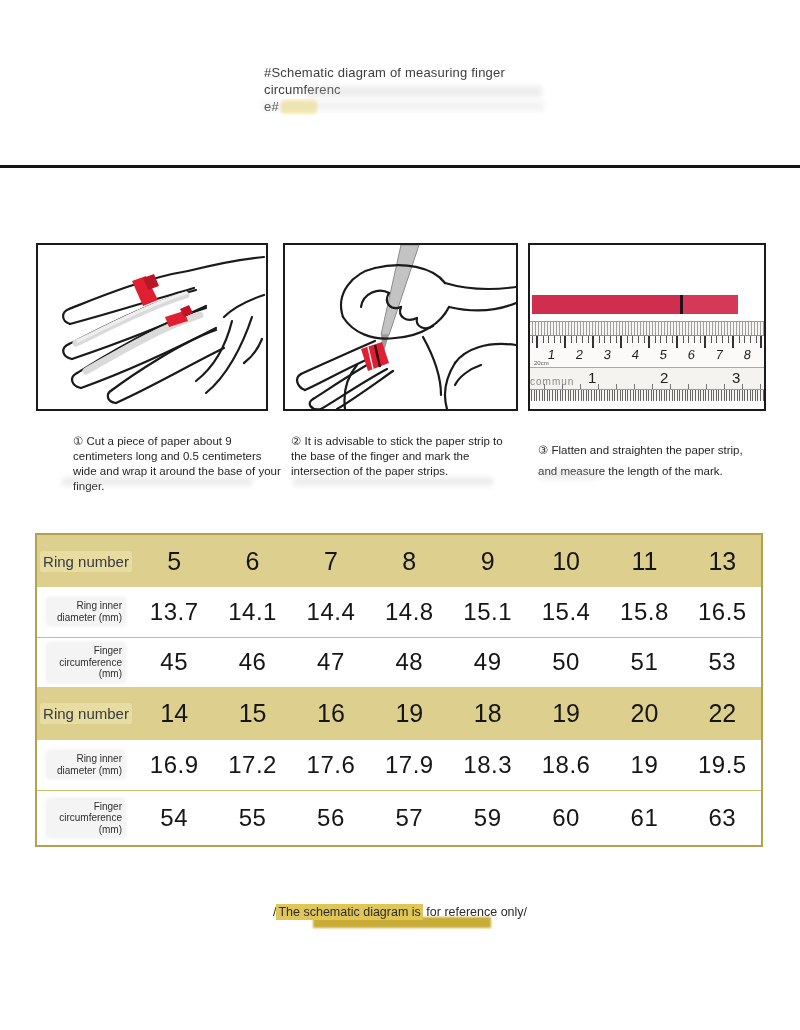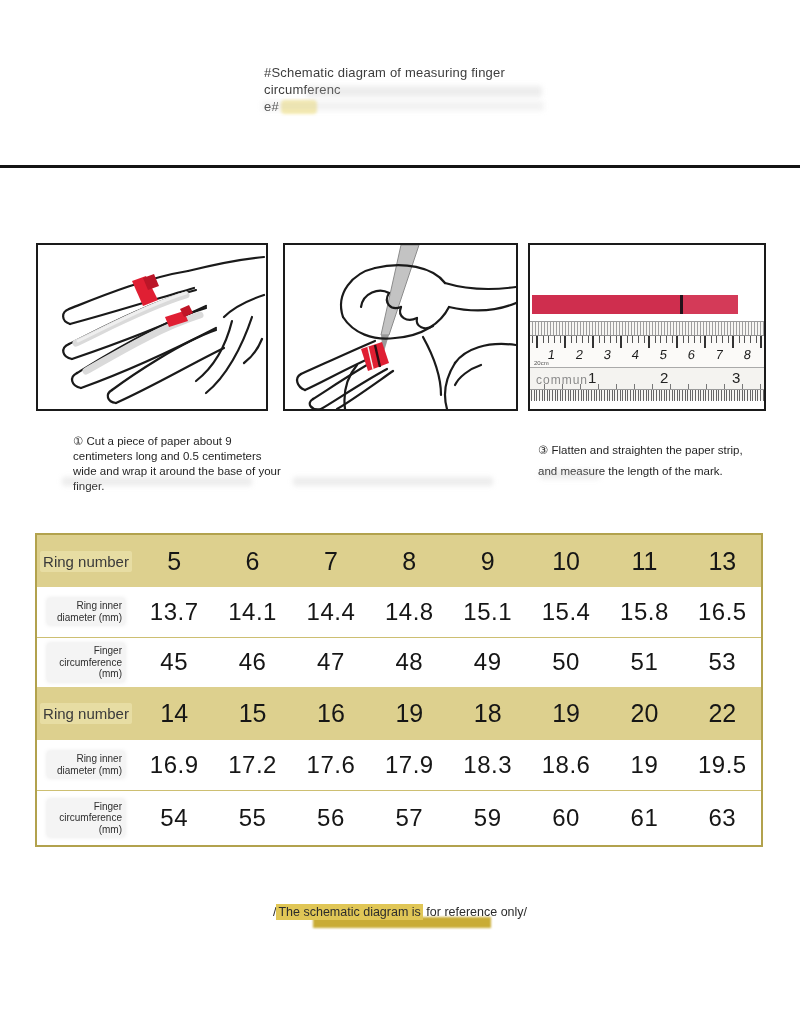--- a/index.html
+++ b/index.html
@@ -39,21 +39,21 @@
     background:repeating-linear-gradient(90deg,#9f9f9f 0 1px,rgba(0,0,0,0) 1px 3px);}
   .cm-scale{position:relative;height:31px;background:#fbfaf8;border-bottom:1px solid #aaa;}
   .cm-scale .minor{position:absolute;left:0;top:0;width:100%;height:7px;
     background:repeating-linear-gradient(90deg,#555 0 1px,rgba(0,0,0,0) 1px 5.6px);}
   .cm-scale .major{position:absolute;left:10px;top:0;width:100%;height:12px;
     background:repeating-linear-gradient(90deg,#333 0 2px,rgba(0,0,0,0) 2px 28px);}
   .cm-num{position:absolute;top:11px;font-size:13px;color:#1d1d1d;transform:skewX(-8deg);}
   .cm-unit{position:absolute;left:8px;bottom:1px;font-size:6px;color:#555;}
   .inch-scale{position:relative;height:21px;background:#f4f3f0;border-bottom:1px solid #999;}
   .inch-num{position:absolute;top:1px;font-size:15px;color:#222;}
-  .brand{position:absolute;left:10px;bottom:2px;font-size:12px;color:#8a8a8a;letter-spacing:1px;}
+  .brand{position:absolute;left:4px;bottom:2px;font-size:10px;color:#8a8a8a;letter-spacing:1px;}
   .inch-ticks{position:absolute;bottom:0;left:0;width:100%;height:5px;
     background:repeating-linear-gradient(90deg,#777 0 1px,rgba(0,0,0,0) 1px 18px);}
   .ruler-hatch-bottom{height:11px;
     background:repeating-linear-gradient(90deg,#666 0 1px,rgba(0,0,0,0) 1px 2.6px);}
 
   
   .caption{position:absolute;top:434px;font-size:11.5px;line-height:15px;color:#1f1f1f;}
   #caption1{left:73px;width:212px;}
   #caption2{left:291px;width:226px;}
   #caption3{left:538px;width:222px;line-height:21px;margin-top:6px;}
@@ -204,20 +204,21 @@
         <span class="inch-num" style="left:134px">2</span>
         <span class="inch-num" style="left:206px">3</span>
         <span class="brand">commun</span>
         <div class="inch-ticks"></div>
       </div>
       <div class="ruler-hatch-bottom"></div>
     </div>
   </div>
 
   <div class="caption" id="caption1">① Cut a piece of paper about 9 centimeters long and 0.5 centimeters wide and wrap it around the base of your finger.</div>
+  <div class="caption" id="caption2">② It is advisable to stick the paper strip to the base of the finger and mark the intersection of the paper strips.</div>
   <div class="caption" id="caption3">③ Flatten and straighten the paper strip, and measure the length of the mark.</div>
   <div class="blur-strip" style="left:62px;top:477px;width:190px;height:9px;"></div>
   <div class="blur-strip" style="left:293px;top:477px;width:200px;height:9px;"></div>
   <div class="blur-strip" style="left:540px;top:470px;width:60px;height:9px;"></div>
 
   <table class="size-table">
     <colgroup>
         <col class="lbl">
         <col>
         <col>

